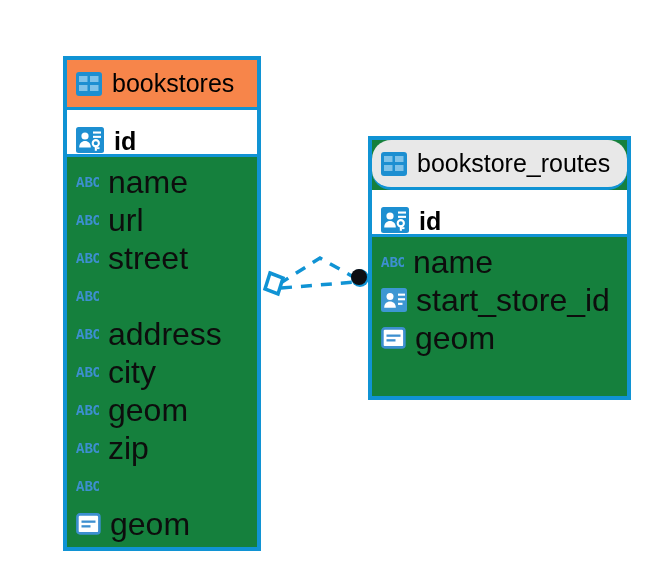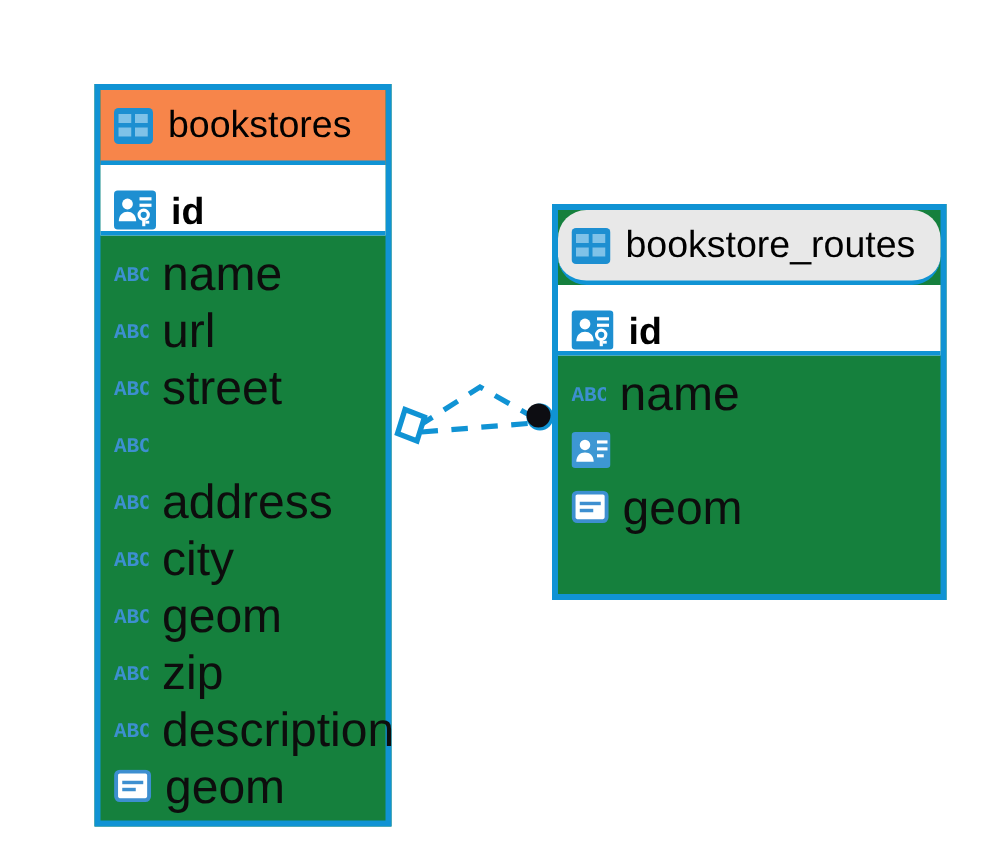--- a/index.html
+++ b/index.html
@@ -224,21 +224,20 @@
           </svg>
         </span>
         <span class="field-label">zip</span>
       </div>
       <div class="field-row">
         <span class="icon">
           <svg width="23" height="16" viewBox="0 0 23 16" xmlns="http://www.w3.org/2000/svg">
             <text x="0" y="13" font-family="'Liberation Mono', monospace" font-size="14" font-weight="bold" fill="#3d8fd0">ABC</text>
           </svg>
         </span>
-        <span class="field-label">description</span>
       </div>
       <div class="field-row">
         <span class="icon">
           <svg width="25" height="22" viewBox="0 0 25 22" xmlns="http://www.w3.org/2000/svg">
             <rect x="1.4" y="1.4" width="22" height="19" rx="2.5" fill="#ffffff" stroke="#3d8fd0" stroke-width="2.6"></rect>
             <rect x="5.5" y="7.5" width="14" height="2.3" fill="#3d8fd0"></rect>
             <rect x="5.5" y="12.2" width="9" height="2.3" fill="#3d8fd0"></rect>
           </svg>
         </span>
         <span class="field-label">geom</span>
@@ -290,20 +289,21 @@
         <span class="icon">
           <svg width="26" height="24" viewBox="0 0 26 24" xmlns="http://www.w3.org/2000/svg">
             <rect x="0" y="0" width="26" height="24" rx="2.5" fill="#3d97d3"></rect>
             <circle cx="9" cy="8.6" r="3.5" fill="#ffffff"></circle>
             <path d="M 3.2 19.8 c 0 -4.1 2.6 -6.2 5.8 -6.2 c 3.2 0 5.8 2.1 5.8 6.2 Z" fill="#ffffff"></path>
             <rect x="17" y="5.6" width="7" height="2.1" fill="#ffffff"></rect>
             <rect x="17" y="10.2" width="7" height="2.1" fill="#ffffff"></rect>
             <rect x="17" y="14.8" width="4.5" height="2.1" fill="#ffffff"></rect>
           </svg>
         </span>
+        <span class="field-label">start_store_id</span>
       </div>
       <div class="field-row">
         <span class="icon">
           <svg width="25" height="22" viewBox="0 0 25 22" xmlns="http://www.w3.org/2000/svg">
             <rect x="1.4" y="1.4" width="22" height="19" rx="2.5" fill="#ffffff" stroke="#3d8fd0" stroke-width="2.6"></rect>
             <rect x="5.5" y="7.5" width="14" height="2.3" fill="#3d8fd0"></rect>
             <rect x="5.5" y="12.2" width="9" height="2.3" fill="#3d8fd0"></rect>
           </svg>
         </span>
         <span class="field-label">geom</span>

